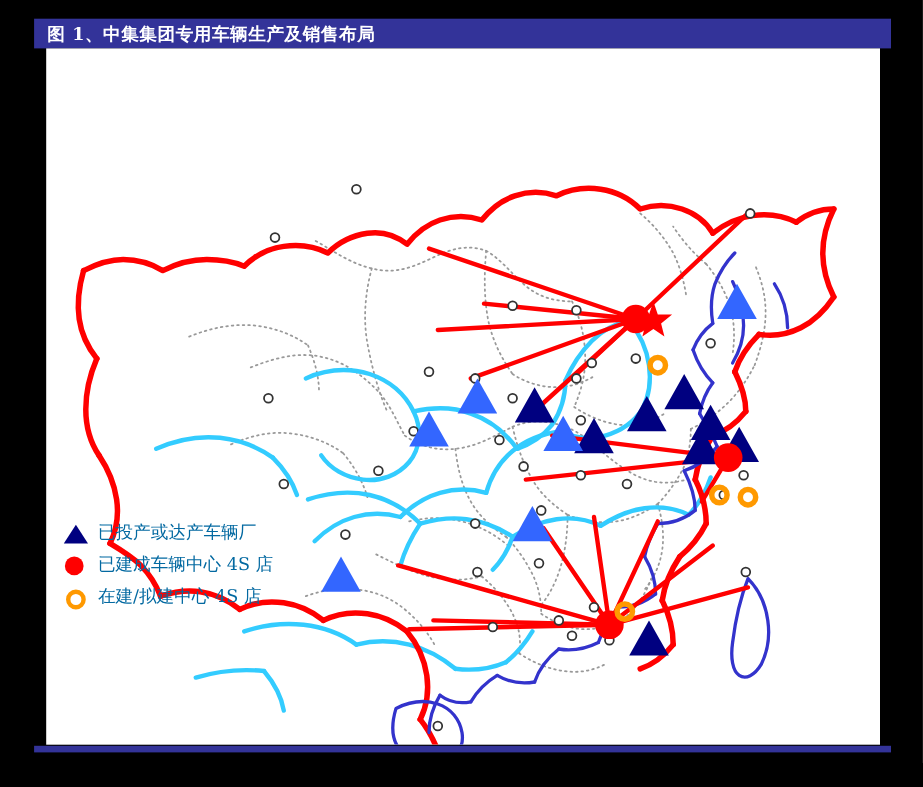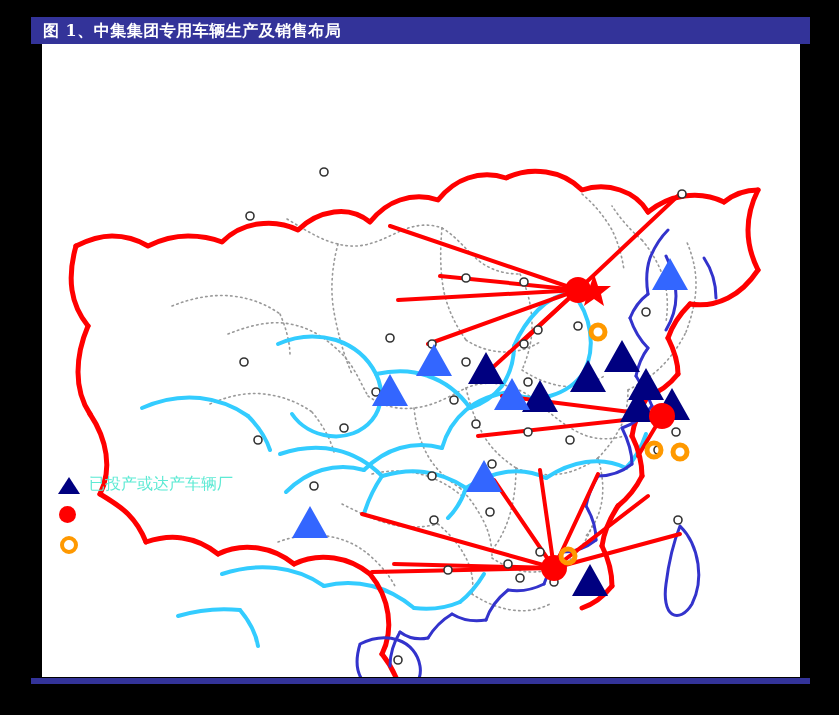--- a/index.html
+++ b/index.html
@@ -38,21 +38,21 @@
   #legend{
     position:absolute;left:55px;top:470px;width:260px;
   }
   .legend-row{
     display:flex;align-items:center;height:29px;
   }
   .legend-marker{
     width:30px;height:24px;position:relative;flex:0 0 30px;
   }
   .legend-label{
-    font-size:16px;color:#5eead4;white-space:nowrap;margin-left:4px;
+    font-size:16px;color:#0369a1;white-space:nowrap;margin-left:4px;
     font-family:"DejaVu Serif","Liberation Serif",serif;
   }
   .tri{
     position:absolute;left:3px;top:4px;width:0;height:0;
     border-left:11px solid transparent;border-right:11px solid transparent;
   }
   .tri-navy{border-bottom:17px solid #000080;}
   .tri-blue{border-bottom:17px solid #3366ff;}
   .dot-red{
     position:absolute;left:4px;top:4px;width:17px;height:17px;
@@ -321,25 +321,27 @@
         <span class="tri tri-navy"></span>
       </span>
       <span class="legend-label">已投产或达产车辆厂</span>
     </div>
 
 
     <div class="legend-row">
       <span class="legend-marker">
         <span class="dot-red"></span>
       </span>
+      <span class="legend-label">已建成车辆中心 4S 店</span>
     </div>
 
     <div class="legend-row">
       <span class="legend-marker">
         <span class="ring-orange"></span>
       </span>
+      <span class="legend-label">在建/拟建中心 4S 店</span>
     </div>
 
   </div>
 
   <div id="bottom-rule"></div>
 
 </div>
 
 </body></html>

